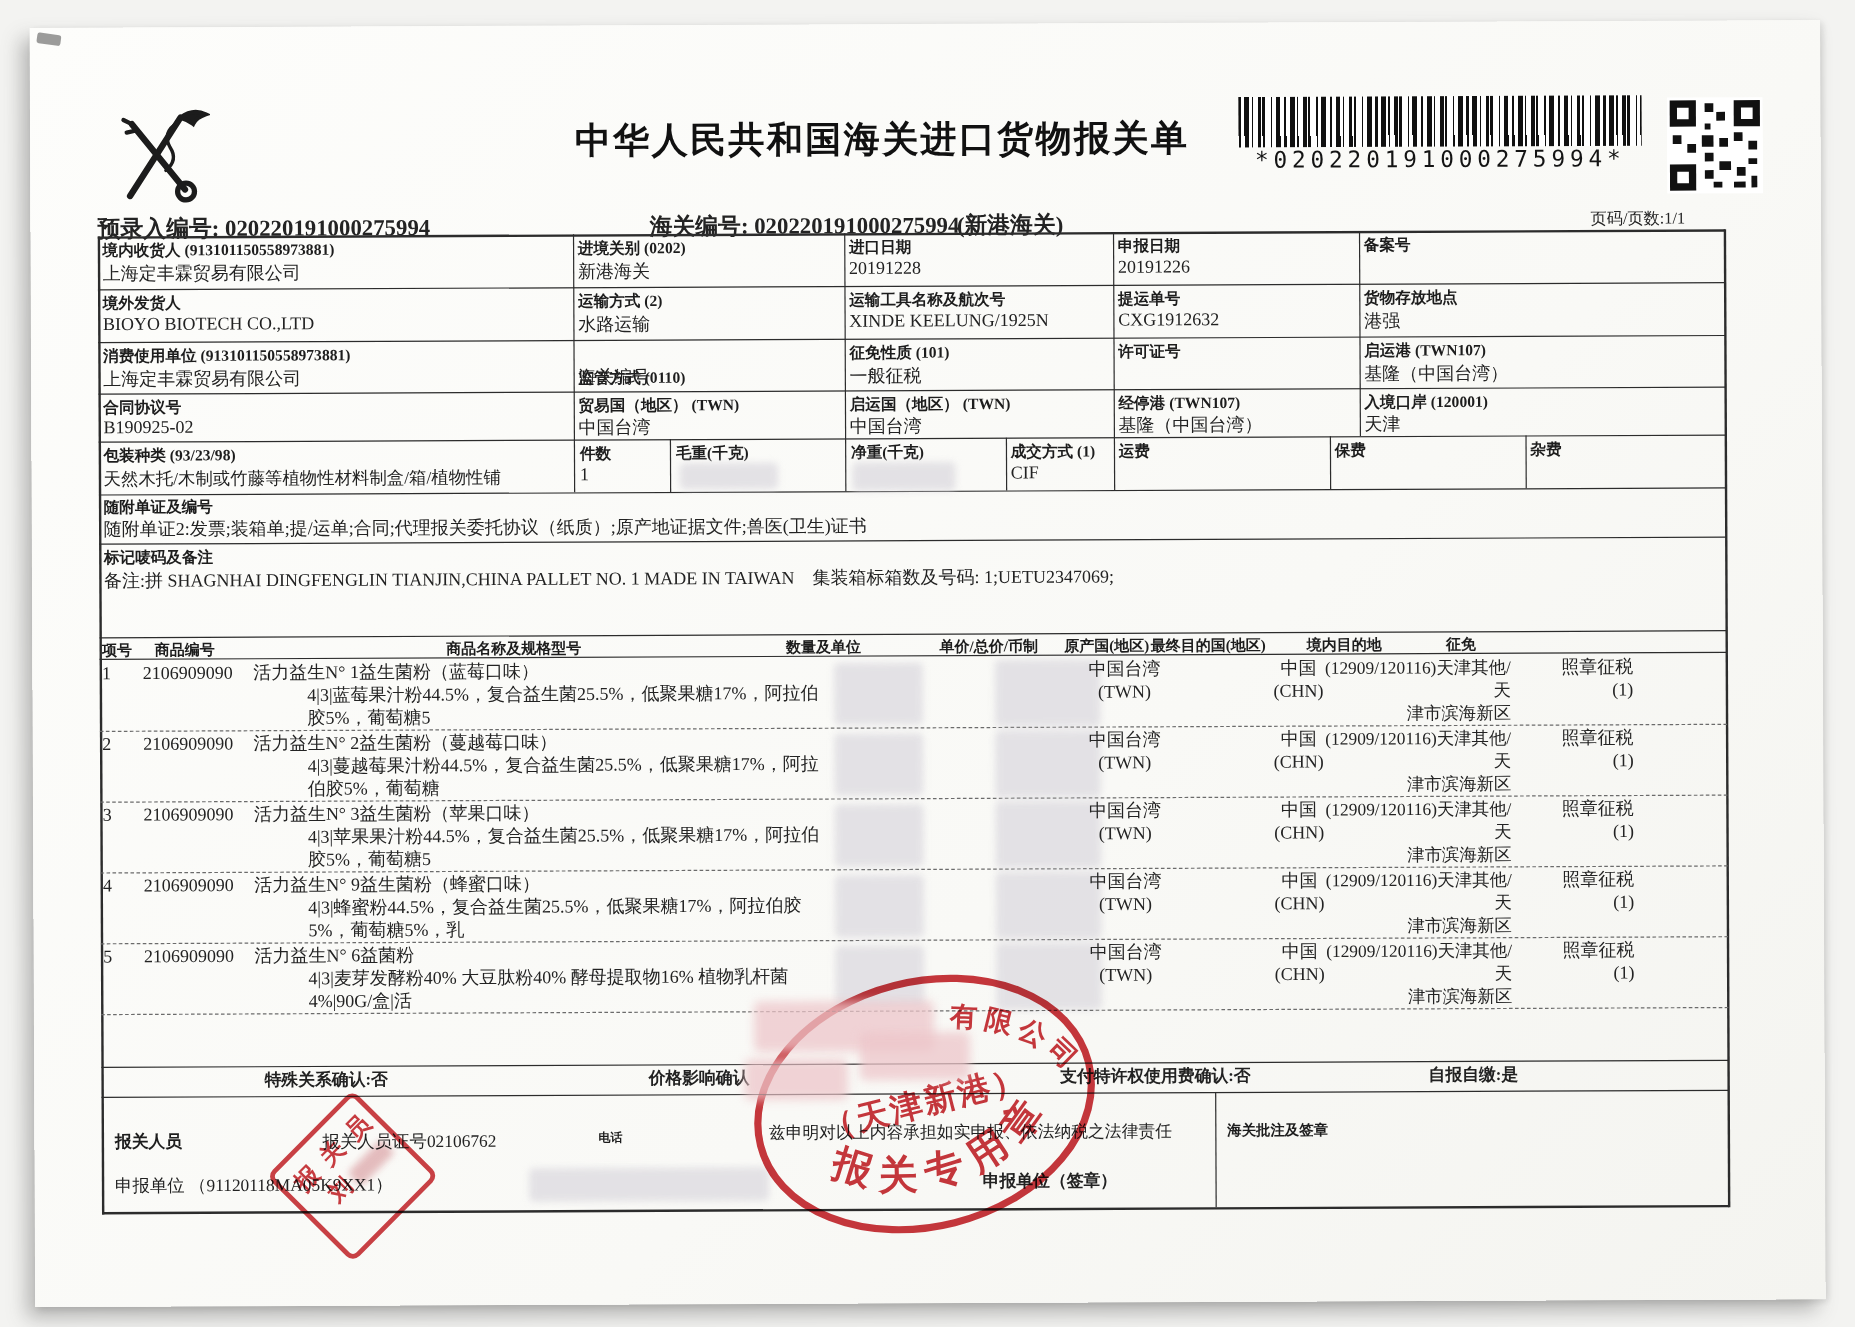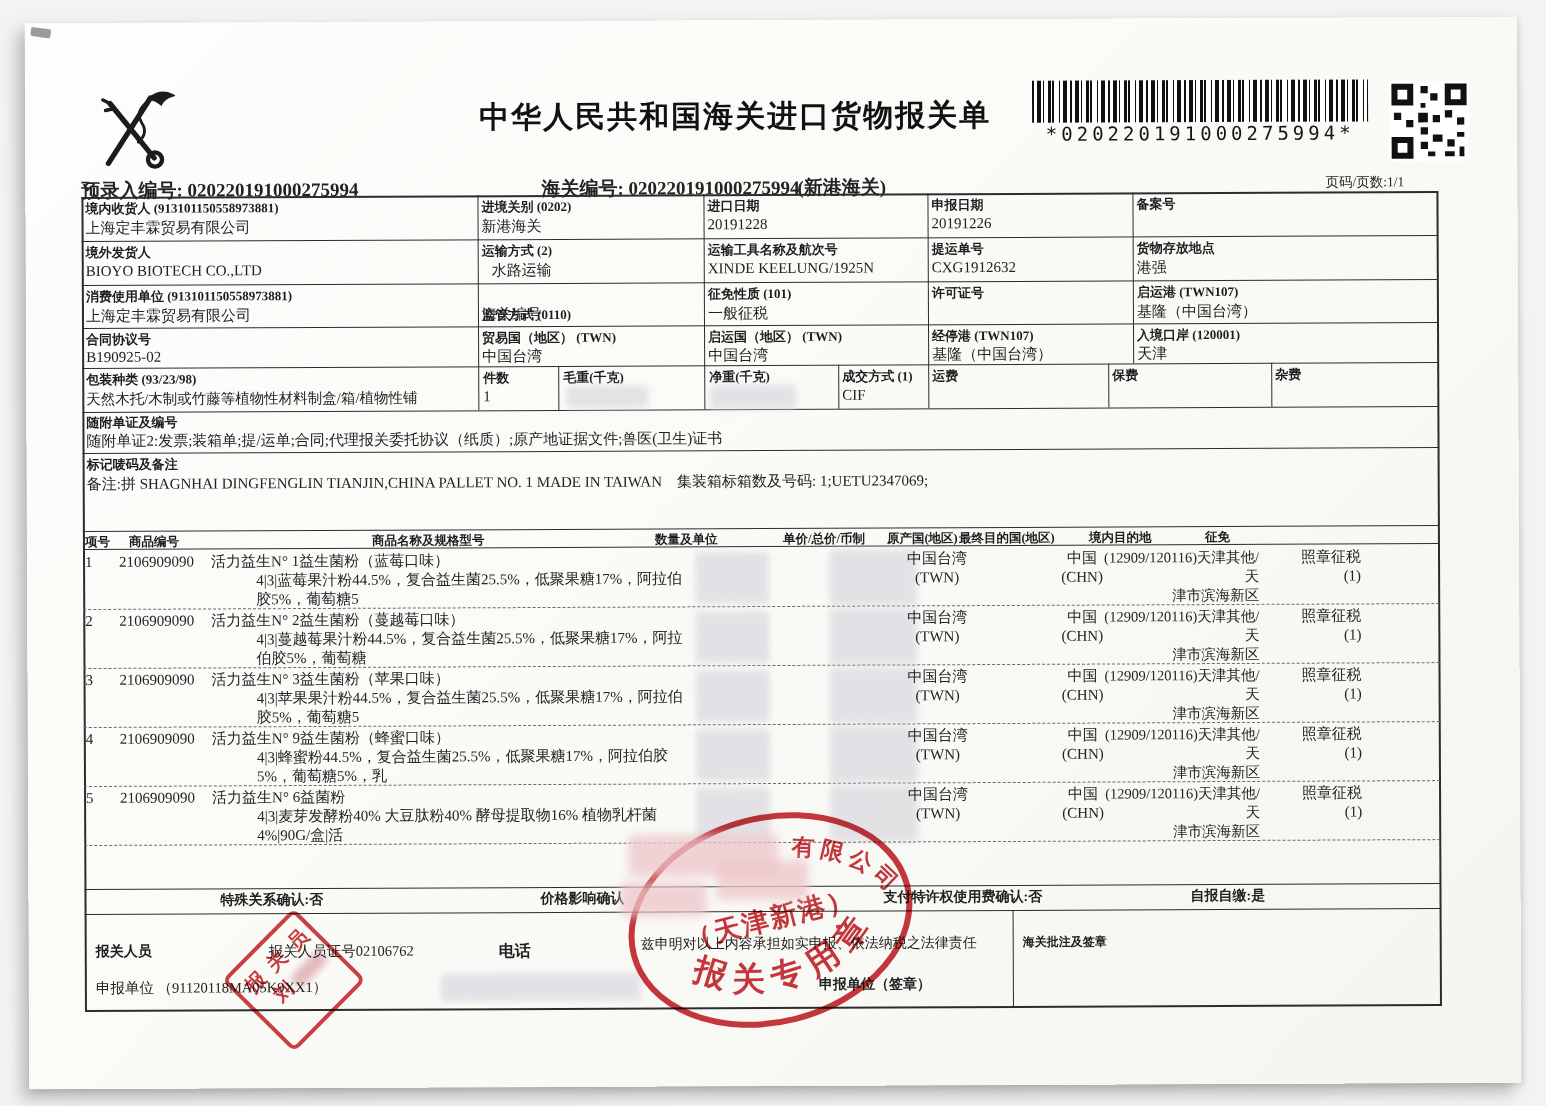--- a/index.html
+++ b/index.html
@@ -141,21 +141,21 @@
   <span class="val" style="left:456px;top:196px;">新港海关</span>
   <span class="lbl" style="left:682px;top:177px;">进口日期</span>
   <span class="val" style="left:682px;top:196px;">20191228</span>
   <span class="lbl" style="left:906px;top:177px;">申报日期</span>
   <span class="val" style="left:906px;top:196px;">20191226</span>
   <span class="lbl" style="left:1111px;top:177px;">备案号</span>
 
   <span class="lbl" style="left:60px;top:221px;">境外发货人</span>
   <span class="val" style="left:60px;top:240px;">BIOYO BIOTECH CO.,LTD</span>
   <span class="lbl" style="left:456px;top:221px;">运输方式 (2)</span>
-  <span class="val" style="left:456px;top:240px;margin-left:10px;">水路运输</span>
+  <span class="val" style="left:456px;top:240px;">水路运输</span>
   <span class="lbl" style="left:682px;top:221px;">运输工具名称及航次号</span>
   <span class="val" style="left:682px;top:240px;">XINDE KEELUNG/1925N</span>
   <span class="lbl" style="left:906px;top:221px;">提运单号</span>
   <span class="val" style="left:906px;top:240px;">CXG1912632</span>
   <span class="lbl" style="left:1111px;top:221px;">货物存放地点</span>
   <span class="val" style="left:1111px;top:240px;">港强</span>
 
   <span class="lbl" style="left:60px;top:265px;">消费使用单位 (913101150558973881)</span>
   <span class="val" style="left:60px;top:284px;">上海定丰霖贸易有限公司</span>
   <span class="lbl" style="left:456px;top:265px;margin-top:20px;">监管方式 (0110)</span>
@@ -335,21 +335,21 @@
   <div class="dash" style="top: 822px;"></div>
     </div>
 
   <span class="val" style="left:192px;top:869px;font-weight:700;font-size:14px;">特殊关系确认:否</span>
   <span class="val" style="left:512px;top:869px;font-weight:700;font-size:14px;">价格影响确认</span>
   <span class="val" style="left:855px;top:869px;font-weight:700;font-size:14px;">支付特许权使用费确认:否</span>
   <span class="val" style="left:1162px;top:869px;font-weight:700;font-size:14px;">自报自缴:是</span>
 
   <span class="lbl" style="left:67px;top:920px;font-size:14px;">报关人员</span>
   <span class="val" style="left:240px;top:920px;font-size:14.5px;">报关人员证号02106762</span>
-  <span class="lbl" style="left:470px;top:920px;font-size:16px;">电话</span>
+  <span class="lbl" style="left:470px;top:920px;font-size:10px;">电话</span>
   <span class="val" style="left:612px;top:915px;font-size:14px;">兹申明对以上内容承担如实申报、依法纳税之法律责任</span>
   <span class="val" style="left:790px;top:956px;font-size:14px;font-weight:700;">申报单位（签章）</span>
   <span class="lbl" style="left:994px;top:915px;font-size:12px;">海关批注及签章</span>
   <span class="val" style="left:67px;top:956px;font-size:14.5px;">申报单位 （91120118MA05K9XX1）</span>
   <div class="redact" style="left:412px;top:952px;width:200px;height:28px;"></div>
 
   <svg class="oval-stamp" width="300" height="225" viewBox="0 0 300 225">
     <defs>
       <path id="arcTop" d="M 26,130 A 127,94 0 0 1 274,120"></path>
       <path id="arcBot" d="M 42,122 A 113,82 0 0 0 260,116"></path>

